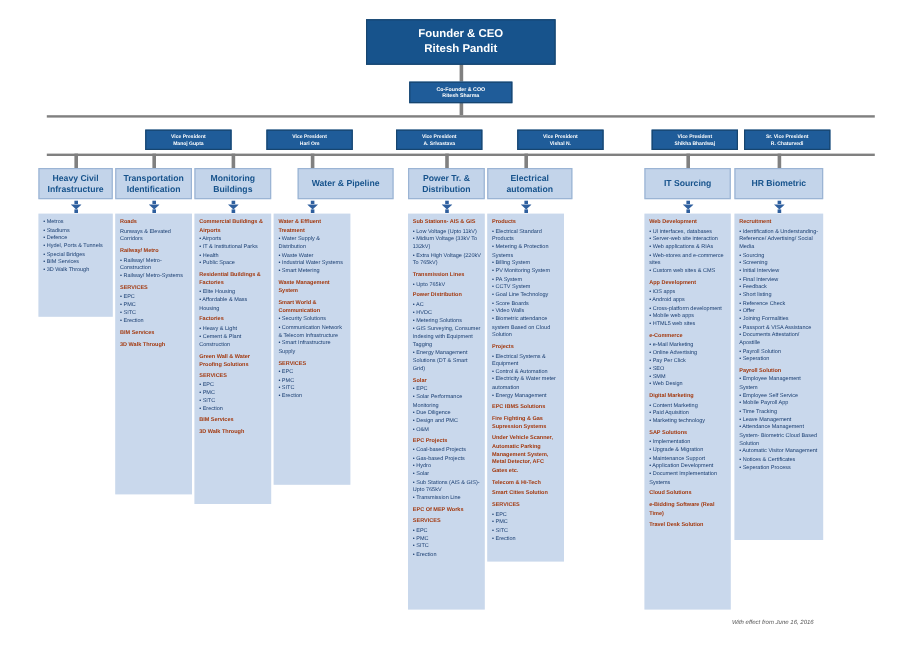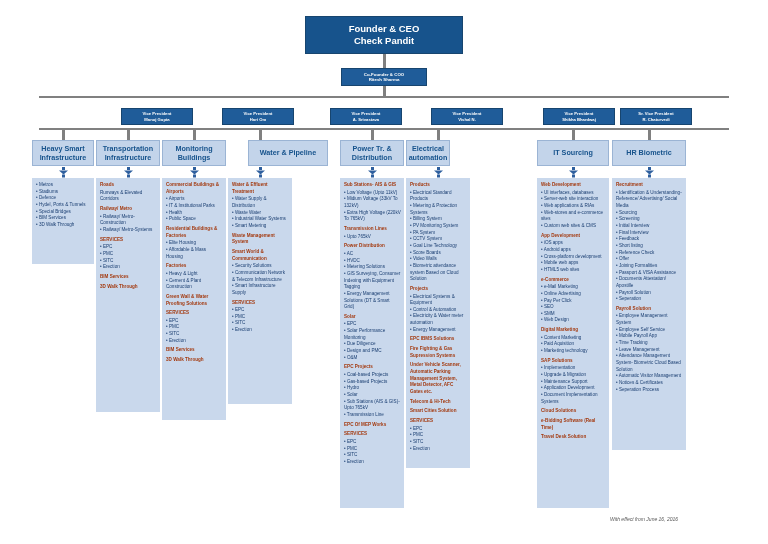--- a/index.html
+++ b/index.html
@@ -94,21 +94,21 @@
 
 <div id="chart">
 
   <div class="vline" style="left:383px;top:52px;height:16px;"></div>
   <div class="vline" style="left:383px;top:84px;height:12px;"></div>
   <div class="hline2" style="left:39px;top:96px;width:690px;"></div>
   <div class="hline2" style="left:39px;top:128px;width:690px;"></div>
 
   <div class="navy ceo" style="left:305px;top:16px;width:156px;height:36px;">
     <span class="l1">Founder &amp; CEO</span>
-    <span class="l2">Check Pandit</span>
+    <span class="l2">Ritesh Pandit</span>
   </div>
 
   <div class="navy coo" style="left:341px;top:68px;width:84px;height:16px;">
     <span class="l1">Co-Founder &amp; COO</span>
     <span class="l2">Ritesh Sharma</span>
   </div>
 
   <div class="navy vp" style="left:121px;top:108px;width:70px;height:15px;">
     <span class="l1">Vice President</span>
     <span class="l2">Manoj Gupta</span>
@@ -129,41 +129,41 @@
     <span class="l1">Vice President</span>
     <span class="l2">Shikha Bhardwaj</span>
   </div>
   <div class="navy vp" style="left:620px;top:108px;width:70px;height:15px;">
     <span class="l1">Sr. Vice President</span>
     <span class="l2">R. Chaturvedi</span>
   </div>
 
   <div id="columns">
       <div class="vline" style="left: 61.5px; top: 128px; height: 12px;"></div>
-      <div class="dept" style="left: 32px; top: 140px; width: 62px; height: 26px;">Heavy Smart Infrastructure</div>
+      <div class="dept" style="left: 32px; top: 140px; width: 62px; height: 26px;">Heavy Civil Infrastructure</div>
       <div class="arrow" style="left: 58.5px; top: 167px;">
         <svg width="9" height="11" viewBox="0 0 9 11">
           <rect x="3" y="0" width="3" height="3" fill="#2e5f9e"></rect>
           <polygon points="0,3.5 9,3.5 4.5,7.5" fill="#2e5f9e"></polygon>
           <rect x="3" y="7.5" width="3" height="3" fill="#2e5f9e"></rect>
         </svg>
       </div>
       <div class="panel" style="left: 32px; top: 178px; width: 62px; height: 86px;">
         <div class="bl">
           <div class="li">• Metros</div>
           <div class="li">• Stadiums</div>
           <div class="li">• Defence</div>
           <div class="li">• Hydel, Ports &amp; Tunnels</div>
           <div class="li">• Special Bridges</div>
           <div class="li">• BIM Services</div>
           <div class="li">• 3D Walk Through</div>
         </div>
       </div>
       <div class="vline" style="left: 126.5px; top: 128px; height: 12px;"></div>
-      <div class="dept" style="left: 96px; top: 140px; width: 64px; height: 26px;">Transportation Infrastructure</div>
+      <div class="dept" style="left: 96px; top: 140px; width: 64px; height: 26px;">Transportation Identification</div>
       <div class="arrow" style="left: 123.5px; top: 167px;">
         <svg width="9" height="11" viewBox="0 0 9 11">
           <rect x="3" y="0" width="3" height="3" fill="#2e5f9e"></rect>
           <polygon points="0,3.5 9,3.5 4.5,7.5" fill="#2e5f9e"></polygon>
           <rect x="3" y="7.5" width="3" height="3" fill="#2e5f9e"></rect>
         </svg>
       </div>
       <div class="panel" style="left: 96px; top: 178px; width: 64px; height: 234px;">
         <div class="hd">Roads</div>
         <div class="tx">Runways &amp; Elevated Corridors</div>
@@ -300,21 +300,21 @@
         <div class="hd">EPC Of MEP Works</div>
         <div class="hd">SERVICES</div>
         <div class="bl">
           <div class="li">• EPC</div>
           <div class="li">• PMC</div>
           <div class="li">• SITC</div>
           <div class="li">• Erection</div>
         </div>
       </div>
       <div class="vline" style="left: 436.5px; top: 128px; height: 12px;"></div>
-      <div class="dept" style="left: 406px; top: 140px; width: 44px; height: 26px;">Electrical automation</div>
+      <div class="dept" style="left: 406px; top: 140px; width: 71px; height: 26px;">Electrical automation</div>
       <div class="arrow" style="left: 433.5px; top: 167px;">
         <svg width="9" height="11" viewBox="0 0 9 11">
           <rect x="3" y="0" width="3" height="3" fill="#2e5f9e"></rect>
           <polygon points="0,3.5 9,3.5 4.5,7.5" fill="#2e5f9e"></polygon>
           <rect x="3" y="7.5" width="3" height="3" fill="#2e5f9e"></rect>
         </svg>
       </div>
       <div class="panel" style="left: 406px; top: 178px; width: 64px; height: 290px;">
         <div class="hd">Products</div>
         <div class="bl">

